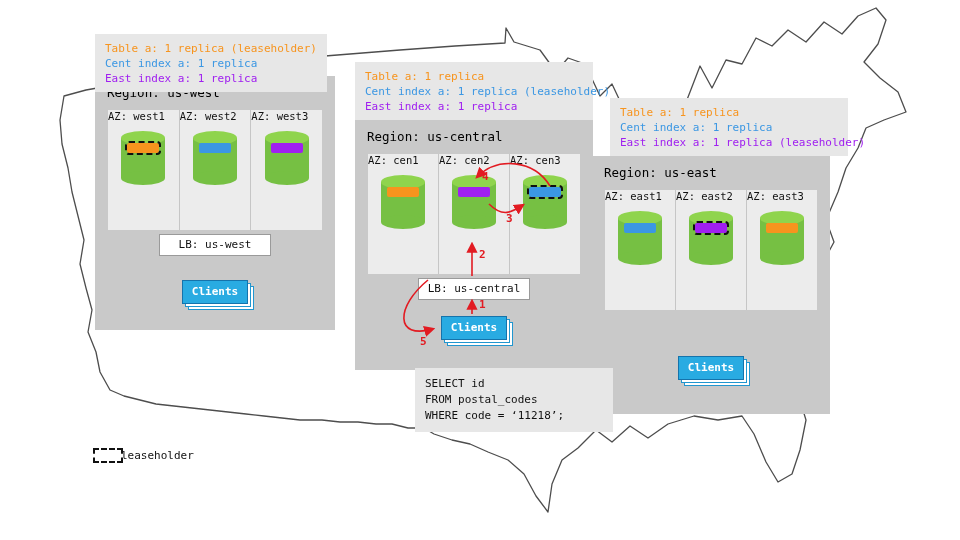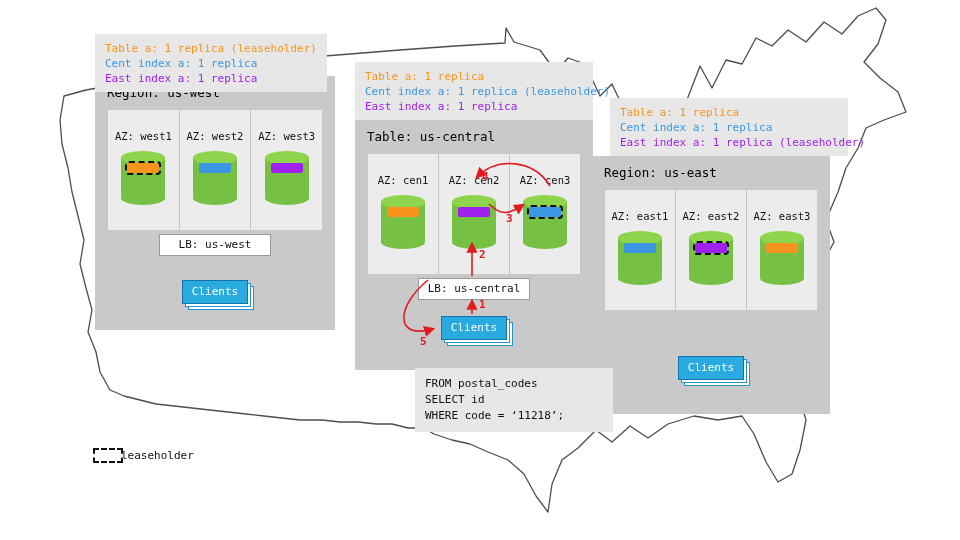--- a/index.html
+++ b/index.html
@@ -18,36 +18,36 @@
   [data-fg="orange"]{color:var(--orange);}
   [data-fg="blue"]{color:var(--blue);}
   [data-fg="purple"]{color:var(--purple);}
 
   
   .panel{position:absolute;background:var(--panel_gray);z-index:1;}
   .region-title{position:absolute;left:12px;top:9px;font-size:12.5px;color:#000;white-space:nowrap;}
   .az-wrap{position:absolute;left:13px;right:13px;top:34px;height:120px;background:var(--az_gray);display:flex;}
   .az-col{flex:1;position:relative;}
   .az-col + .az-col{border-left:1px solid #c6c6c6;}
-  .az-label{font-size:10.5px;text-align:center;padding-top:20px;white-space:nowrap;}
+  .az-label{font-size:10.5px;text-align:left;padding-top:0;white-space:nowrap;}
 
   .cylinder{position:relative;width:44px;height:40px;background:var(--cylinder_green);margin:16px auto 0;}
   .cylinder::before{content:"";position:absolute;top:-7px;left:0;right:0;height:14px;border-radius:50%;background:var(--cylinder_top);}
   .cylinder::after{content:"";position:absolute;bottom:-7px;left:0;right:0;height:14px;border-radius:50%;background:var(--cylinder_green);}
   .bar{position:absolute;top:5px;left:50%;transform:translateX(-50%);width:32px;height:10px;border-radius:2px;z-index:2;}
   [data-bg="orange"]{background:var(--orange);}
   [data-bg="blue"]{background:var(--blue);}
   [data-bg="purple"]{background:var(--purple);}
   [data-lease="true"]{outline:2px dashed #101010;}
 
   .lb{position:absolute;left:50%;transform:translateX(-50%);width:110px;height:20px;background:#fff;
       border:1px solid #9a9a9a;font-size:11px;line-height:20px;text-align:center;white-space:nowrap;}
   .clients{position:absolute;left:50%;transform:translateX(-50%);width:64px;height:22px;
       background:var(--clients_blue);border:1px solid #1573ab;color:#fff;font-size:11px;line-height:22px;text-align:center;
-      box-shadow:3px 3px 0 -1px #ffffff,3px 3px 0 0 #2196cf,6px 6px 0 -1px #ffffff,6px 6px 0 0 #2196cf;}
+      box-shadow:3px 3px 0 -1px #ffffff,3px 3px 0 0 #2196cf,6px 6px 0 -1px #ffffff,6px 6px 0 0 #2196cf;font-weight:bold;}
 
   .sql{position:absolute;background:var(--box_gray);padding:8px 10px;z-index:2;}
   .sql div{font-size:11px;line-height:16px;white-space:nowrap;}
 
   .legend{position:absolute;z-index:2;display:flex;align-items:center;}
   .legend-swatch{display:inline-block;width:26px;height:11px;outline:2px dashed #111;background:#fff;}
   .legend-label{font-size:11px;margin-left:0;}
 
   text.step{font-family:"DejaVu Sans Mono",monospace;font-size:11px;font-weight:bold;}
 </style>
@@ -98,21 +98,21 @@
   <div class="lb" style="top:158px">LB: us-west</div>
   <div class="clients" style="top:204px">Clients</div>
 </div>
 
 <div class="ann" style="left:355px;top:62px;width:238px;height:58px">
   <div class="ann-line" data-fg="orange">Table a: 1 replica</div>
   <div class="ann-line" data-fg="blue">Cent index a: 1 replica (leaseholder)</div>
   <div class="ann-line" data-fg="purple">East index a: 1 replica</div>
 </div>
 <div class="panel" style="left:355px;top:120px;width:238px;height:250px">
-  <div class="region-title">Table: us-central</div>
+  <div class="region-title">Region: us-central</div>
   <div class="az-wrap">
     <div class="az-col">
       <div class="az-label">AZ: cen1</div>
       <div class="cylinder">
         <div class="bar" data-bg="orange" data-lease="false"></div>
       </div>
     </div>
     <div class="az-col">
       <div class="az-label">AZ: cen2</div>
       <div class="cylinder">
@@ -124,22 +124,22 @@
       <div class="cylinder">
         <div class="bar" data-bg="blue" data-lease="true"></div>
       </div>
     </div>
   </div>
   <div class="lb" style="top:158px">LB: us-central</div>
   <div class="clients" style="top:196px">Clients</div>
 </div>
 
 <div class="sql" style="left:415px;top:368px;width:178px">
+  <div>SELECT id</div>
   <div>FROM postal_codes</div>
-  <div>SELECT id</div>
   <div>WHERE code = ‘11218’;</div>
 </div>
 
 <div class="ann" style="left:610px;top:98px;width:238px;height:58px">
   <div class="ann-line" data-fg="orange">Table a: 1 replica</div>
   <div class="ann-line" data-fg="blue">Cent index a: 1 replica</div>
   <div class="ann-line" data-fg="purple">East index a: 1 replica (leaseholder)</div>
 </div>
 <div class="panel" style="left:592px;top:156px;width:238px;height:258px">
   <div class="region-title">Region: us-east</div>

